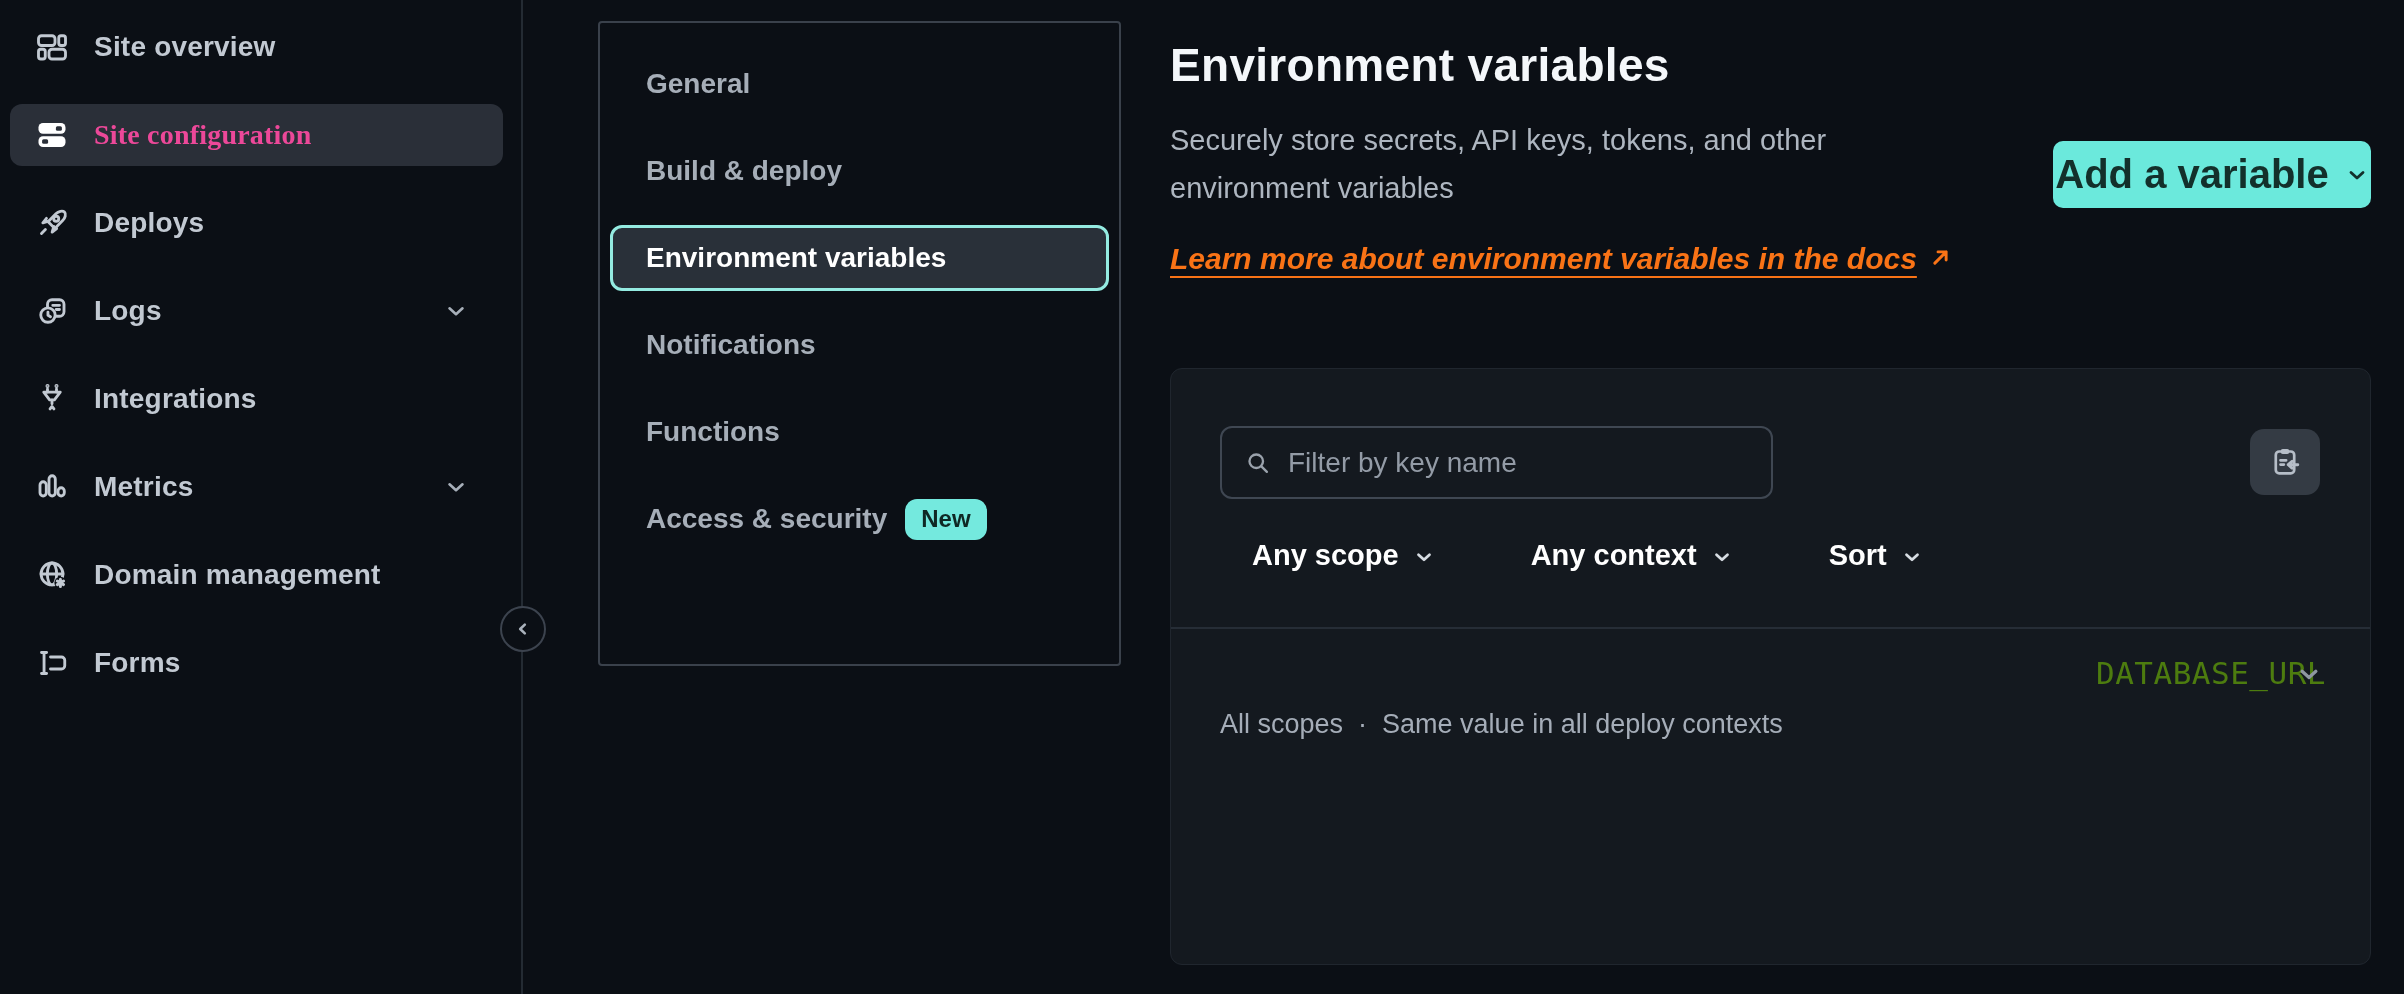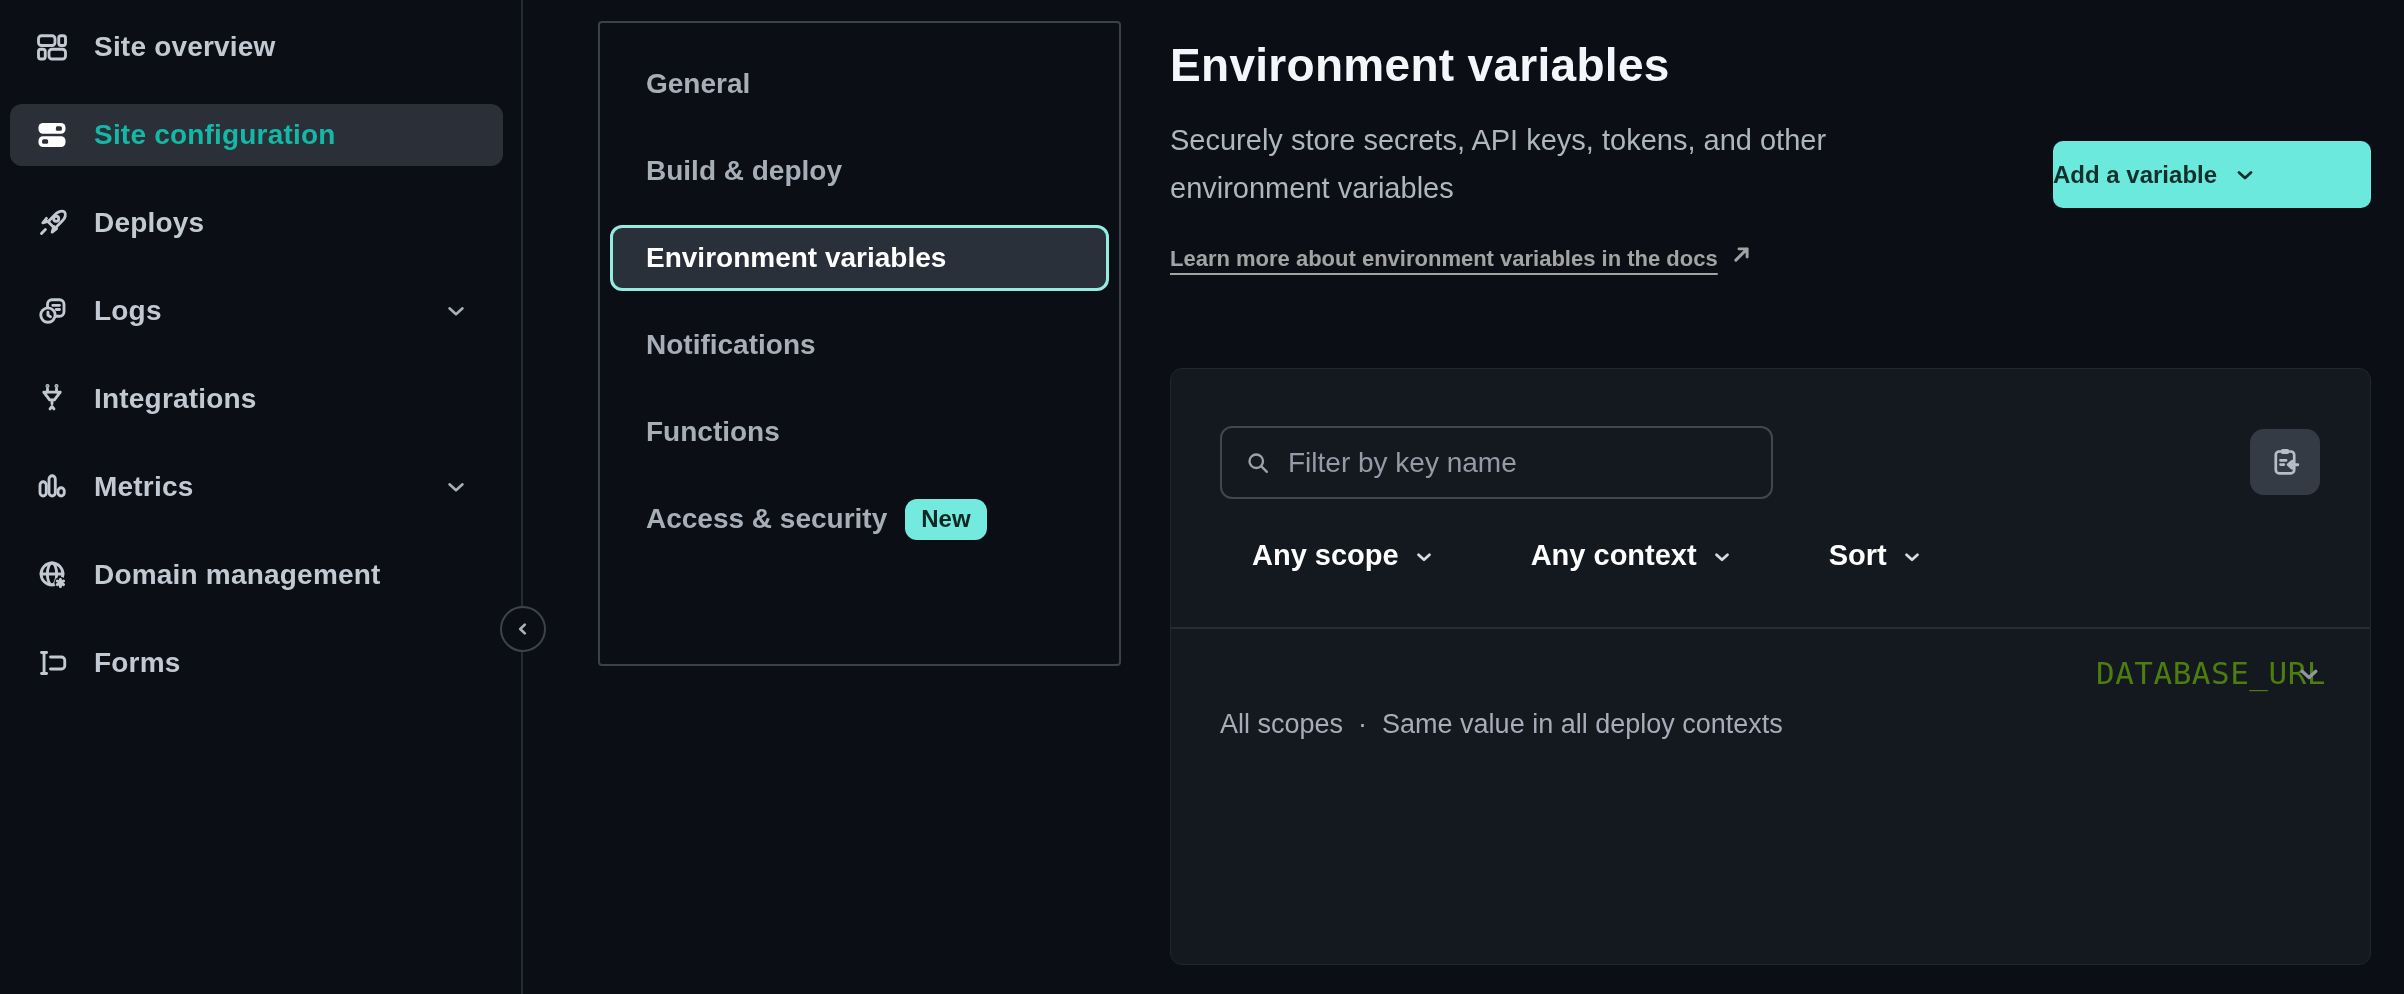--- a/index.html
+++ b/index.html
@@ -17,21 +17,21 @@
     border-right:2px solid #242b33; padding-top:16px;
   }
   .side-item {
     display:flex; align-items:center; height:62px;
     margin:0 18px 26px 10px; padding:0 24px; border-radius:12px; cursor:pointer;
   }
   .side-item.active { background:#2a2f38; }
   .side-icon { width:36px; height:36px; flex:0 0 36px; color:#c2c9d2; }
   .side-item.active .side-icon { color:#ffffff; }
   .side-label { margin-left:24px; font-size:28px; font-weight:600; color:#c2c9d2; letter-spacing:.2px; white-space:nowrap; }
-  .side-item.active .side-label { color:#14b8a6; font-weight:700; }
+  .side-item.active .side-label { color:#ec4899; font-weight:700;font-family:Liberation Serif, serif; }
   .side-chevron { margin-left:auto; margin-right:10px; color:#a7afb9; }
 
   .collapse-btn {
     position:absolute; left:523px; top:629px; transform:translate(-50%,-50%);
     width:46px; height:46px; border-radius:50%;
     background:#0b0f15; border:2px solid #3c434e;
     display:flex; align-items:center; justify-content:center;
     color:#aab2bc; cursor:pointer; z-index:5;
   }
 
@@ -56,31 +56,32 @@
     font-size:24px; font-weight:800; line-height:1;
     padding:8px 16px 9px; border-radius:12px;
   }
 
   
   .main-header { position:absolute; left:1170px; top:0; width:870px; }
   .page-title { margin-top:38px; font-size:46px; font-weight:800; color:#f4f7fa; letter-spacing:.3px; }
   .page-subtitle { margin-top:24px; font-size:29px; line-height:48px; color:#aeb6c0; max-width:790px; }
   .docs-link {
     display:inline-block; margin-top:22px; max-width:900px;
-    font-size:22px; line-height:50px; font-weight:700; color:#a3a3a3;
+    font-size:30px; line-height:50px; font-weight:700; color:#f97316;
     text-decoration:underline; text-underline-offset:7px; text-decoration-thickness:2px;
     cursor:pointer;
+    font-style:italic;
   }
   .docs-link .ext-arrow { display:inline-block; vertical-align:-2px; margin-left:10px; }
 
   .add-btn {
     position:absolute; left:2053px; top:141px; width:318px; height:67px;
     background:#6be9dc; color:#13302b; border:none; border-radius:10px;
-    font-family:"Liberation Sans", sans-serif; font-size:24px; font-weight:700;
-    display:flex; align-items:center; gap:16px;
+    font-family:"Liberation Sans", sans-serif; font-size:40px; font-weight:700;
+    display:flex; align-items:center; justify-content:center; gap:16px;
     cursor:pointer;
   }
 
   
   .card {
     position:absolute; left:1170px; top:368px; width:1201px; height:597px;
     background:#14191f; border:1px solid #20262e; border-radius:12px;
   }
   .filter-input {
     position:absolute; left:49px; top:57px; width:553px; height:73px;

